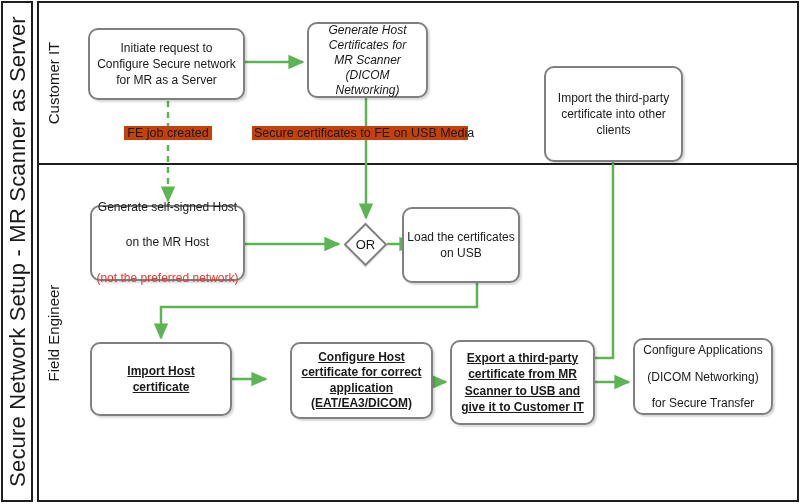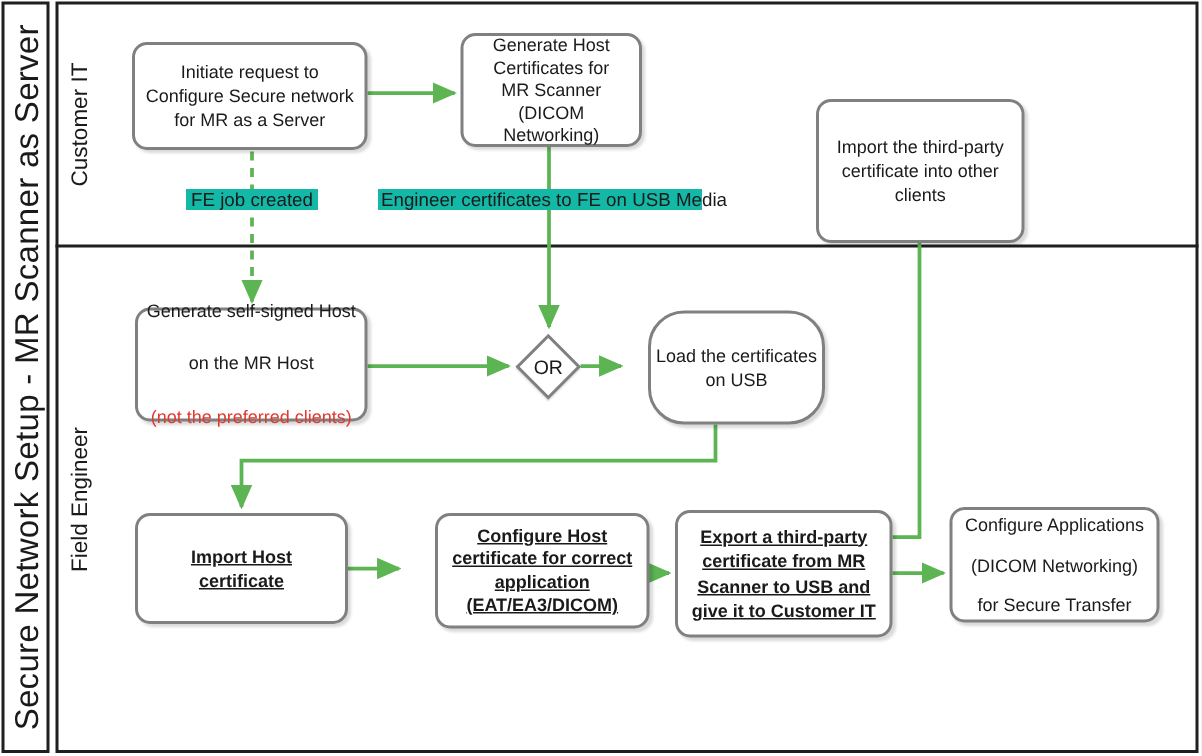--- a/index.html
+++ b/index.html
@@ -30,40 +30,40 @@
     position:absolute; background:#ffffff; border:2px solid var(--box-border);
     border-radius:10px; display:flex; flex-direction:column; align-items:center;
     justify-content:center; text-align:center; font-size:12px; line-height:16px;
     box-shadow:2px 2px 2px rgba(0,0,0,0.15); padding:2px 3px;
   }
   .node span { display:block; }
   .node.strong span { font-weight:bold; text-decoration:underline; }
   .warning-line { color:var(--warning-red); }
 
   .n1  { left:88px;  top:28px;  width:157px; height:72px; }
-  .n2  { left:307px; top:22px;  width:121px; height:76px; line-height:15px; }
+  .n2  { left:307px; top:22px;  width:121px; height:76px; line-height:15px;font-style:italic; }
   .n3  { left:544px; top:66px;  width:139px; height:96px; }
   .n4  { left:90px;  top:205px; width:155px; height:76px; line-height:15.5px;gap:20px; }
-  .n6  { left:432px; top:207px; width:118px; height:76px;border-radius:24px; }
+  .n6  { left:402px; top:207px; width:118px; height:76px; }
   .n7  { left:90px;  top:342px; width:142px; height:74px; }
   .n8  { left:270px; top:342px; width:143px; height:77px; line-height:15.5px;margin-left:20px; }
   .n9  { left:450px; top:340px; width:145px; height:85px; line-height:16.5px; }
   .n10 { left:633px; top:338px; width:140px; height:77px;justify-content:space-between; }
 
   .diamond-shape {
     position:absolute; left:350px; top:229px; width:31px; height:31px;
     background:#ffffff; border:2px solid var(--box-border); transform:rotate(45deg);
     box-shadow:1px 1px 1px rgba(0,0,0,0.12);
   }
   .diamond-label {
     position:absolute; left:346px; top:229px; width:39px; height:31px;
     display:flex; align-items:center; justify-content:center; font-size:13px;
   }
   .edge-label {
-    position:absolute; background:#14b8a6; font-size:12.5px; text-align:center;
+    position:absolute; background:#c2410c; font-size:12.5px; text-align:center;
     padding:0 2px; white-space:nowrap;
   }
   .fe-job-label  { left:124px; top:126px; width:88px; }
   .provide-label { left:252px; top:126px; width:216px; }
 </style>
 </head>
 <body>
 
 <div class="canvas">
 
@@ -106,21 +106,21 @@
   </div>
   <div class="node n3">
     <span>Import the third-party</span>
     <span>certificate into other</span>
     <span>clients</span>
   </div>
 
   <div class="node n4">
     <span>Generate self-signed Host</span>
     <span>on the MR Host</span>
-    <span class="warning-line">(not the preferred clients)</span>
+    <span class="warning-line">(not the preferred network)</span>
   </div>
 
   <div class="diamond-shape"></div>
   <div class="diamond-label">OR</div>
 
   <div class="node n6">
     <span>Load the certificates</span>
     <span>on USB</span>
   </div>
   <div class="node strong n7">
@@ -139,15 +139,15 @@
     <span>Scanner to USB and</span>
     <span>give it to Customer IT</span>
   </div>
   <div class="node n10">
     <span>Configure Applications</span>
     <span>(DICOM Networking)</span>
     <span>for Secure Transfer</span>
   </div>
 
   <div class="edge-label fe-job-label">FE job created</div>
-  <div class="edge-label provide-label">Engineer certificates to FE on USB Media</div>
+  <div class="edge-label provide-label">Secure certificates to FE on USB Media</div>
 
 </div>
 
 </body></html>

